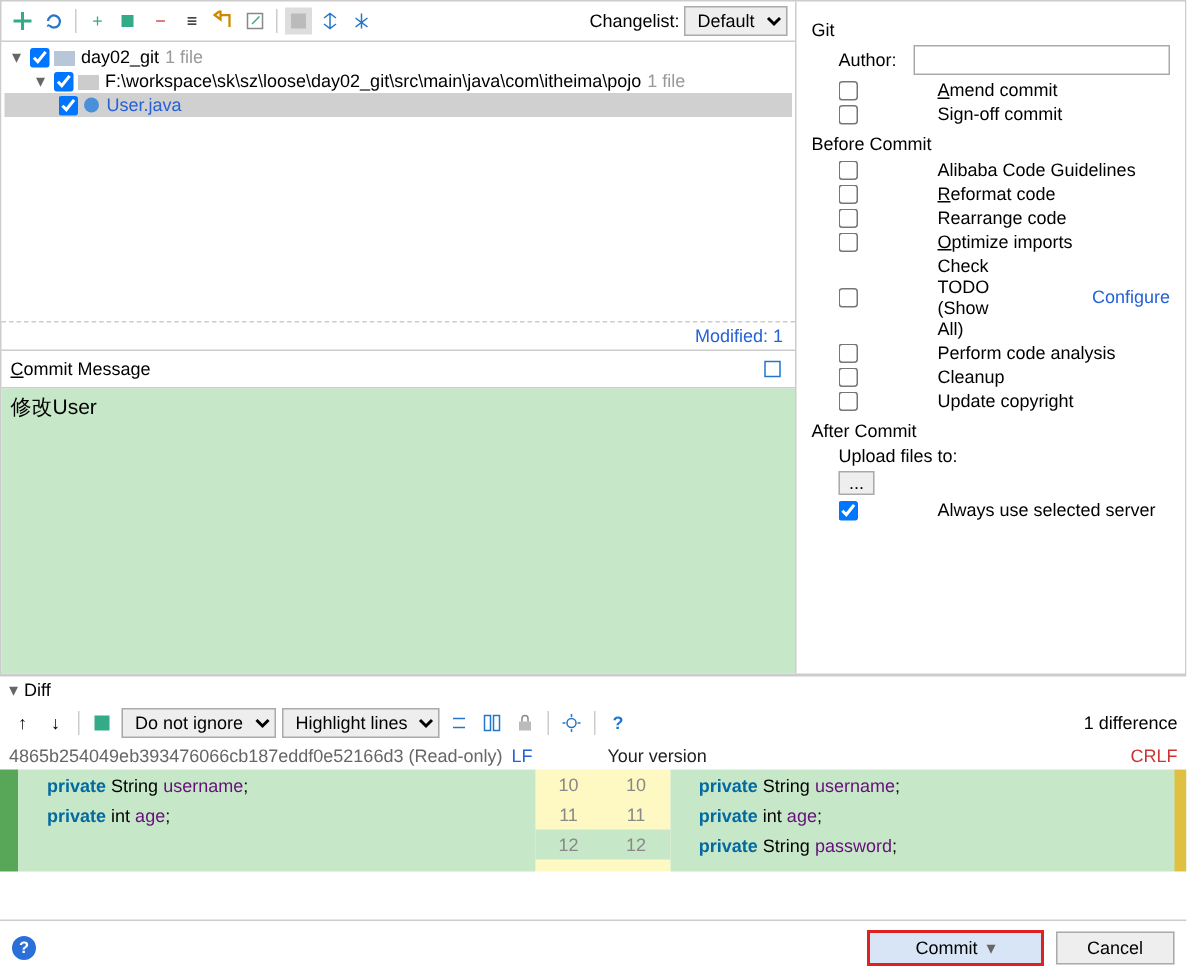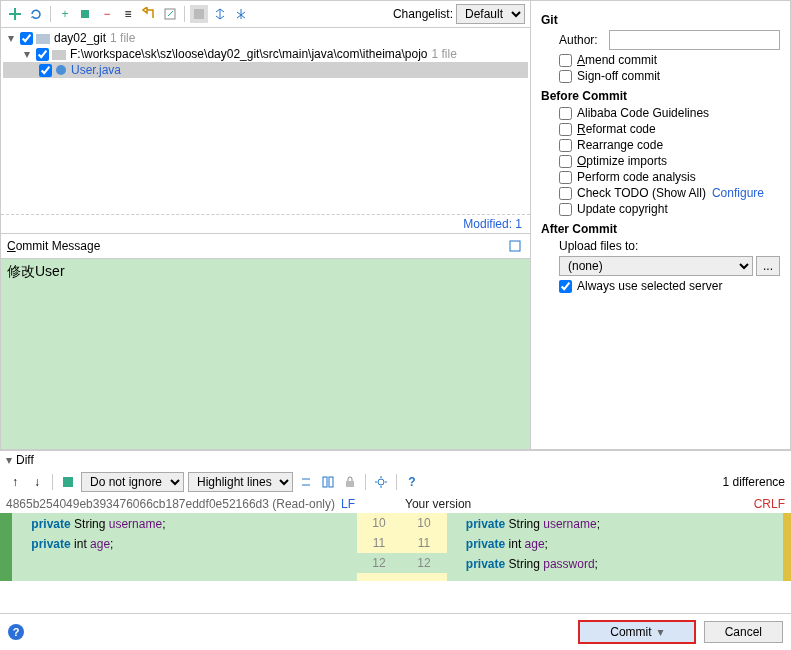--- a/index.html
+++ b/index.html
@@ -19,24 +19,24 @@
 .tree-row { display: flex; align-items: center; padding: 1px 2px; white-space: nowrap; }
 .tree-row input[type=checkbox] { margin: 0 3px; }
 .tree-row.selected { background: #d0d0d0; }
 .tree-expand { width: 12px; display: inline-block; text-align: center; color: #666; }
 .file-count { color: #999; margin-left: 4px; }
 .modified-count { text-align: right; padding: 2px 8px; color: #2561d8; border-top: 1px dashed #ccc; }
 
 .commit-msg-header { display: flex; align-items: center; padding: 3px 6px; border-bottom: 1px solid #ccc; border-top: 1px solid #ccc; }
 .commit-msg-area { flex: 1; background: #c7e8c8; border: none; resize: none; padding: 4px 6px; font-size: 14px; outline: none; font-family: sans-serif; }
 
-.section-title { font-weight: bold; margin-top: 6px; margin-bottom: 3px; }
+.section-title { font-weight: normal; margin-top: 6px; margin-bottom: 3px; }
 .field-row { display: flex; align-items: center; margin: 3px 0 3px 18px; }
 .field-row input[type=text] { border: 1px solid #aaa; height: 20px; flex: 1; }
-.check-row { display: flex; align-items: center; margin: 2px 0 2px 18px; }
+.check-row { display: flex; align-items: center; margin: 2px 0 2px 18px; gap: 48px; }
 .check-row input { margin-right: 5px; }
 .link { color: #2561d8; cursor: pointer; margin-left: 6px; }
 .upload-row { display: flex; gap: 3px; margin: 3px 0 3px 18px; }
 .upload-row select { flex: 1; }
 .dots-btn { width: 24px; border: 1px solid #aaa; background: #eee; }
 
 .diff-header { border-top: 1px solid #ccc; display: flex; align-items: center; padding: 2px 6px; }
 .diff-toolbar { display: flex; align-items: center; padding: 3px 6px; gap: 4px; }
 .diff-info { display: flex; padding: 2px 6px; font-size: 11px; }
 .hash { color: #666; }
@@ -189,36 +189,39 @@
     <div class="check-row">
         <input type="checkbox" style="">
         <span>Rearrange code</span>
       </div>
     <div class="check-row">
         <input type="checkbox" style="">
         <span class="underline-first">Optimize imports</span>
       </div>
     <div class="check-row">
         <input type="checkbox" style="">
-        <span>Perform code analysis</span>
-      </div>
-    <div class="check-row">
-        <input type="checkbox" style="">
         <span>Check TODO (Show All)</span>
         <span class="link">Configure</span>
+      </div>
+    <div class="check-row">
+        <input type="checkbox" style="">
+        <span>Perform code analysis</span>
+      </div>
+    <div class="check-row">
+        <input type="checkbox" style="">
+        <span>Cleanup</span>
       </div>
     <div class="check-row">
         <input type="checkbox" style="">
         <span>Update copyright</span>
       </div>
 
     <div class="section-title">After Commit</div>
     <div style="margin-left:18px">Upload files to:</div>
     <div class="upload-row">
-      <select><option>(none)</option></select>
       <button class="dots-btn">...</button>
     </div>
     <div class="check-row">
         <input type="checkbox" checked="" style="">
         <span>Always use selected server</span>
       </div>
   </div>
 </div>
 
 <div class="diff-header">

